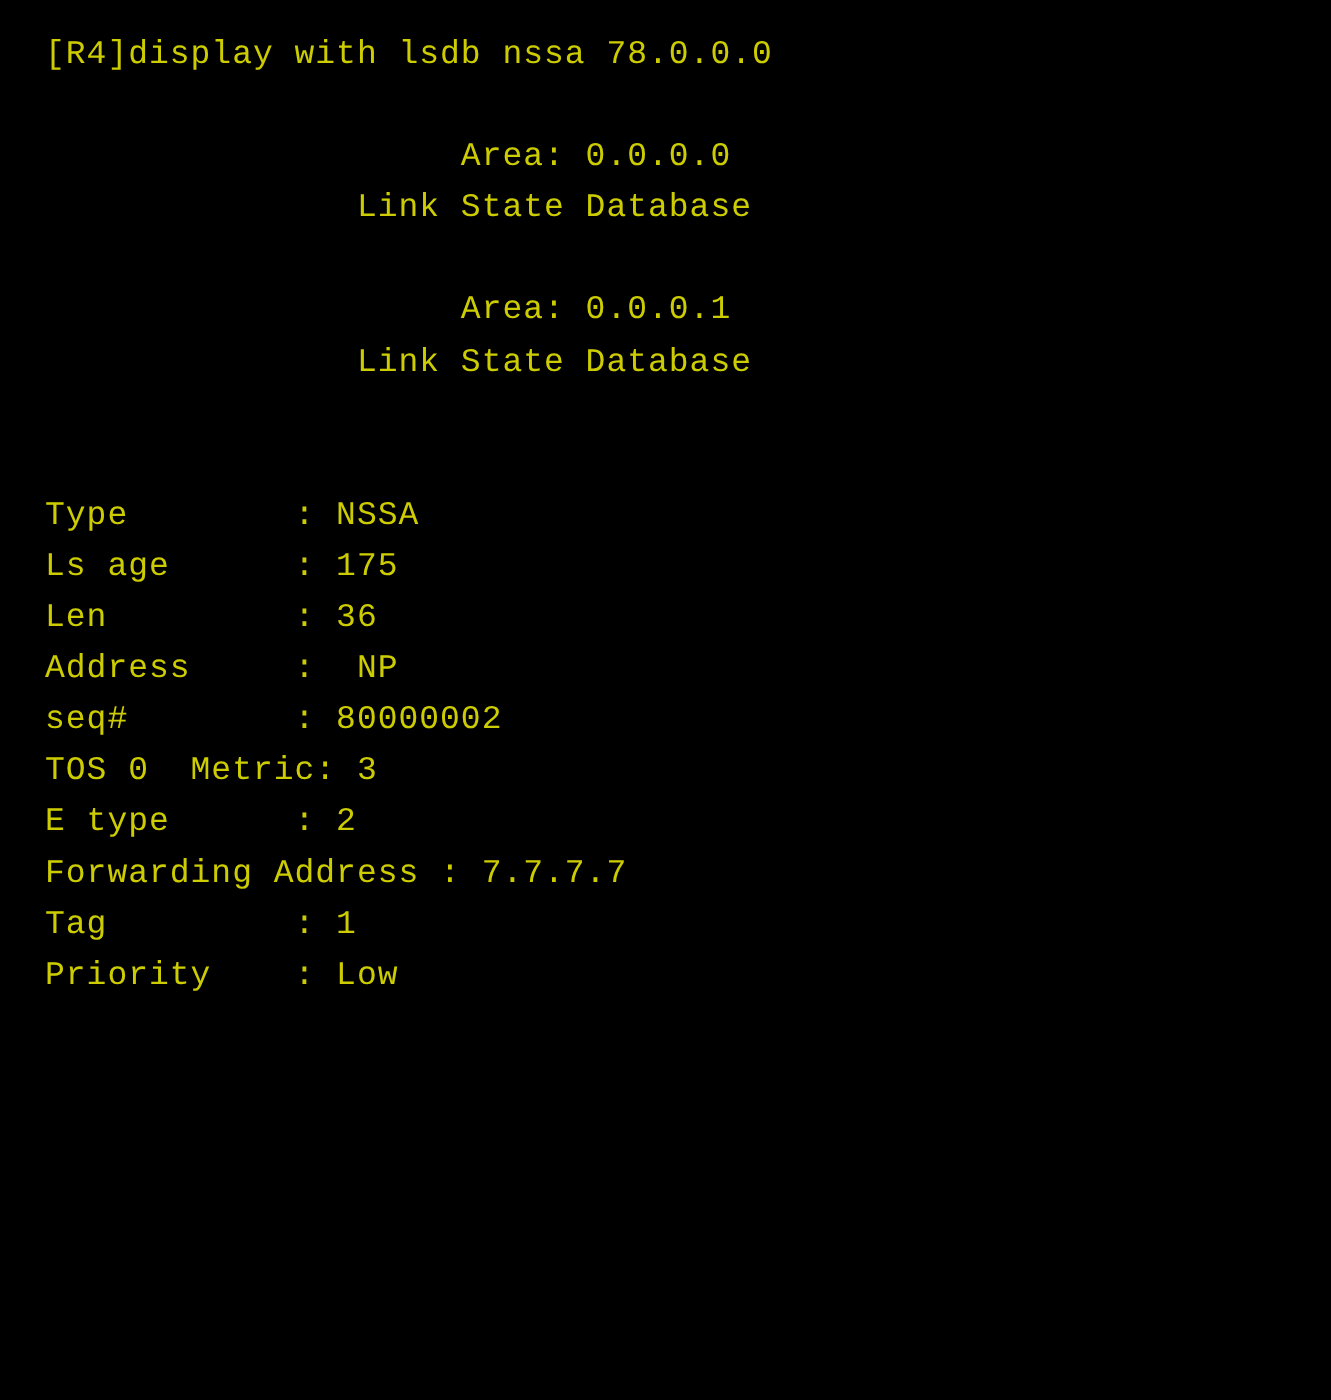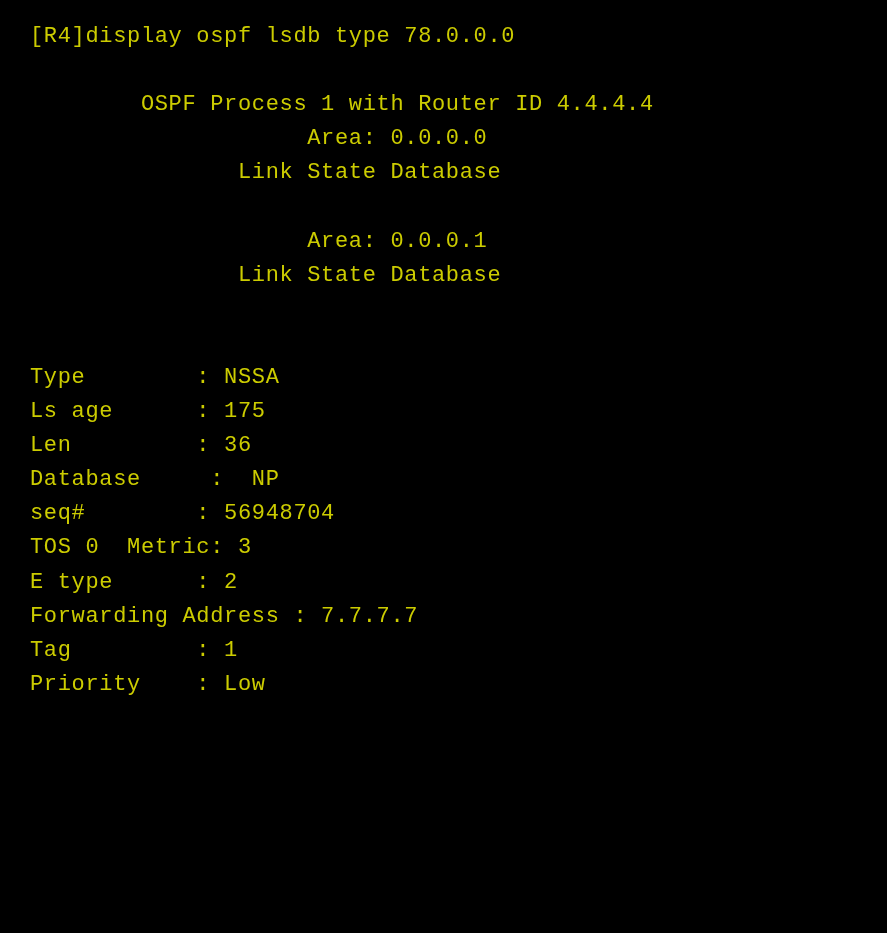--- a/index.html
+++ b/index.html
@@ -34,33 +34,32 @@
 
     .empty-line {
       display: block;
       height: 1.55em;
     }
   </style>
 </head>
 <body>
 
 <div class="terminal">
-  <span class="line">[R4]display ospf lsdb type 78.0.0.0</span>
+  <span class="line">[R4]display with lsdb nssa 78.0.0.0</span>
   <span class="empty-line"></span>
-  <span class="line">        OSPF Process 1 with Router ID 4.4.4.4</span>
   <span class="line">                    Area: 0.0.0.0</span>
   <span class="line">               Link State Database</span>
   <span class="empty-line"></span>
   <span class="line">                    Area: 0.0.0.1</span>
   <span class="line">               Link State Database</span>
   <span class="empty-line"></span>
   <span class="empty-line"></span>
   <span class="line">Type        : NSSA</span>
   <span class="line">Ls age      : 175</span>
   <span class="line">Len         : 36</span>
-  <span class="line">Database     :  NP</span>
-  <span class="line">seq#        : 56948704</span>
+  <span class="line">Address     :  NP</span>
+  <span class="line">seq#        : 80000002</span>
   <span class="line">TOS 0  Metric: 3</span>
   <span class="line">E type      : 2</span>
   <span class="line">Forwarding Address : 7.7.7.7</span>
   <span class="line">Tag         : 1</span>
   <span class="line">Priority    : Low</span>
 </div>
 
 </body></html>

